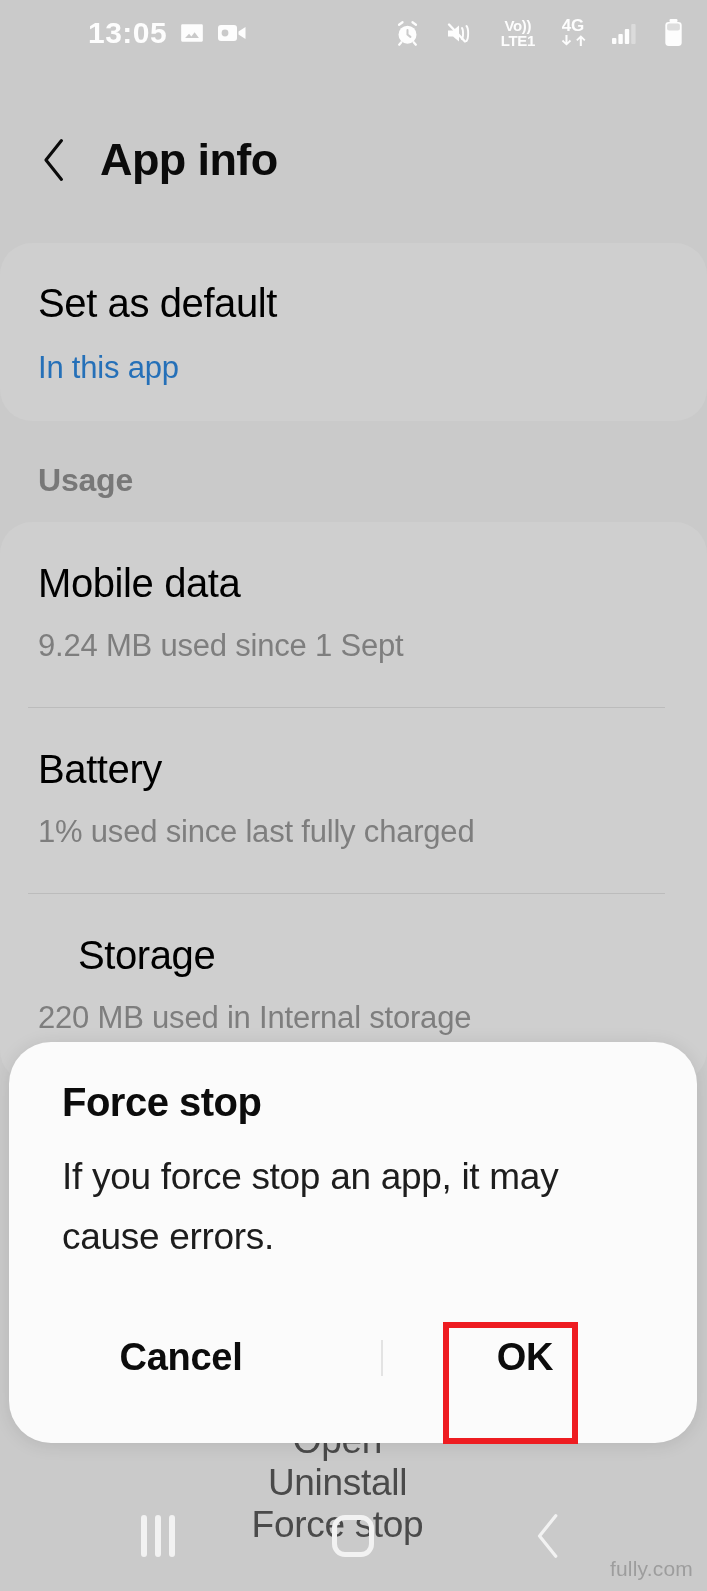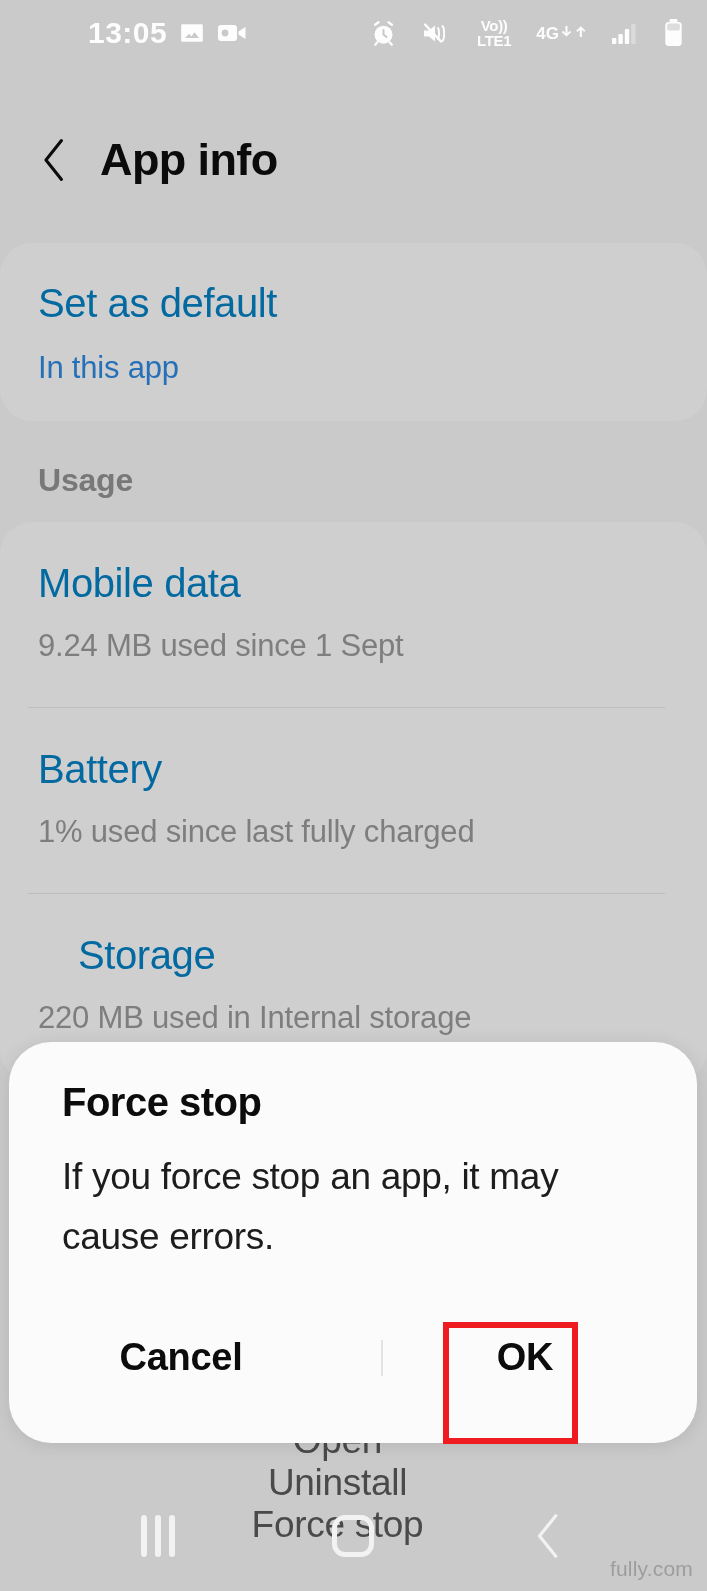--- a/index.html
+++ b/index.html
@@ -37,21 +37,21 @@
   .volte-stack {
     display:flex; flex-direction:column;
     align-items:center; justify-content:center;
     line-height:1;
   }
   .volte-stack span {
     color:#fdfdfd; font-size:15px; font-weight:700;
     letter-spacing:-0.3px;
   }
   .net-stack {
-    display:flex; flex-direction:row;
+    display:flex; flex-direction:column;
     align-items:center; justify-content:center;
     line-height:1; gap:1px;
   }
   .net-stack .g4 { color:#fdfdfd; font-size:17px; font-weight:700; }
 
   
   #header {
     position:absolute; top:110px; left:0;
     width:707px; height:100px;
     display:flex; align-items:center;
@@ -67,21 +67,21 @@
   
   .card {
     position:absolute; left:0; width:707px;
     background:#cfcfcf;
     border-radius:32px;
   }
   #card-default { top:243px; height:178px; }
   #card-usage  { top:522px; height:560px; }
 
   .row-title {
-    font-size:40px; font-weight:400; color:#0369a1;
+    font-size:40px; font-weight:400; color:#000000;
     letter-spacing:-0.4px; line-height:1;text-align:center;
   }
   .row-sub {
     font-size:31px; font-weight:400; color:#7e7e7e;
     letter-spacing:-0.2px; line-height:1;
   }
   .row-sub-link {
     font-size:31px; font-weight:400; color:#2570b8;
     letter-spacing:-0.2px; line-height:1;
   }

